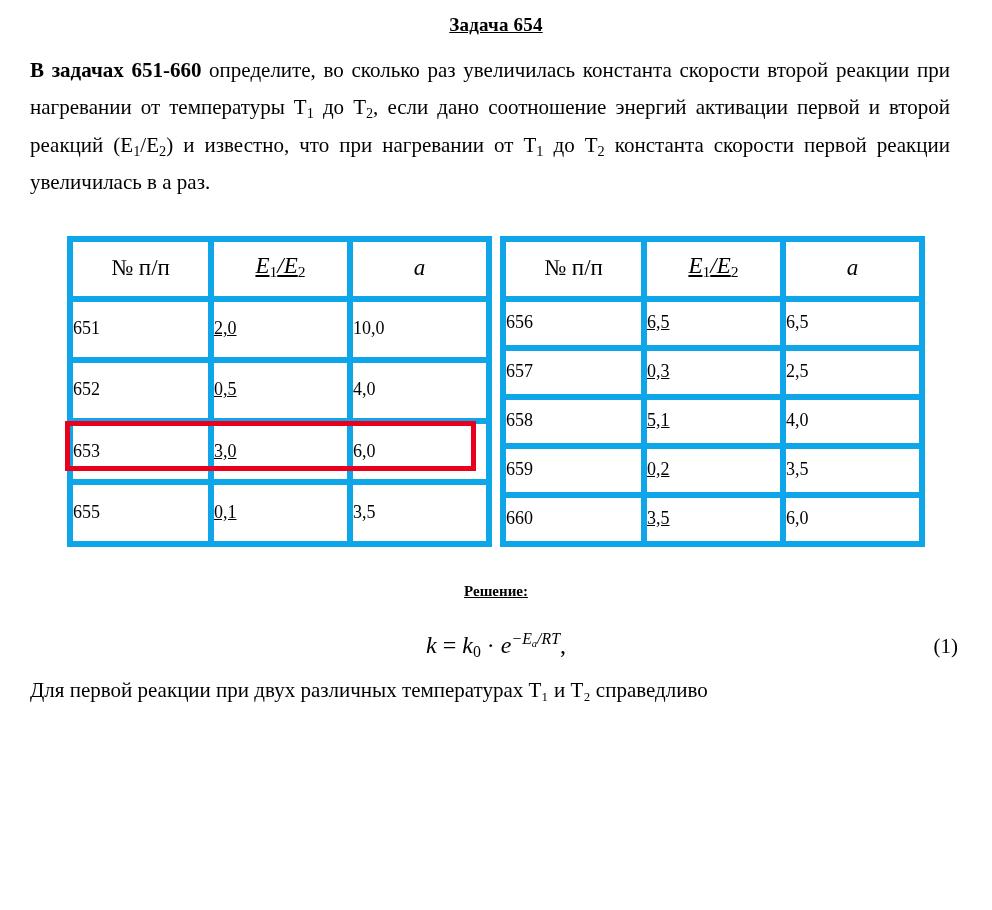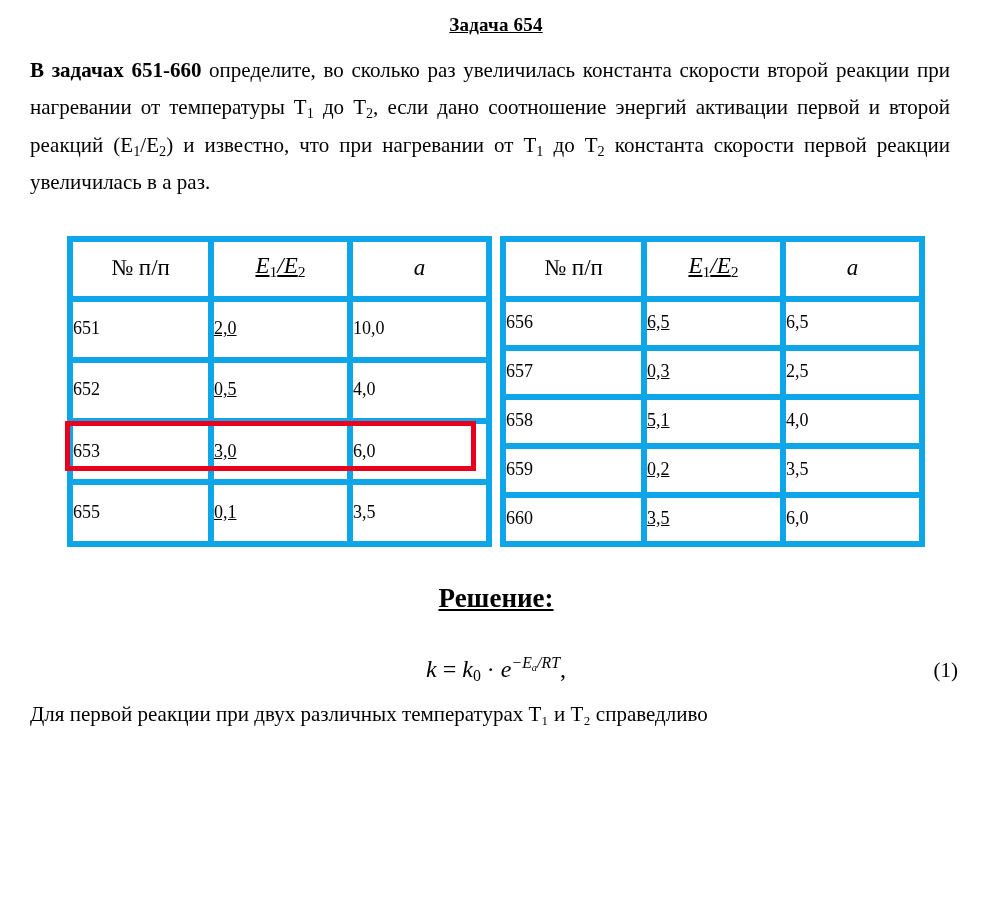--- a/index.html
+++ b/index.html
@@ -91,27 +91,27 @@
   }
   .highlight-box {
     position: absolute;
     border: 5px solid #e8001c;
     box-sizing: border-box;
     pointer-events: none;
   }
   .section-title {
     text-align: center;
     font-weight: bold;
-    font-size: 27px;
+    font-size: 15px;
     text-decoration: underline;
     margin: 36px 0 22px 0;
   }
   .formula-row {
     position: relative;
-    margin-top: 40px;
+    margin-top: 30px;
     height: 40px;
   }
   .formula {
     text-align: center;
     font-size: 24px;
     font-family: "Liberation Serif", serif;
   }
   .formula .it { font-style: italic; }
   .formula sup {
     font-size: 0.66em;

